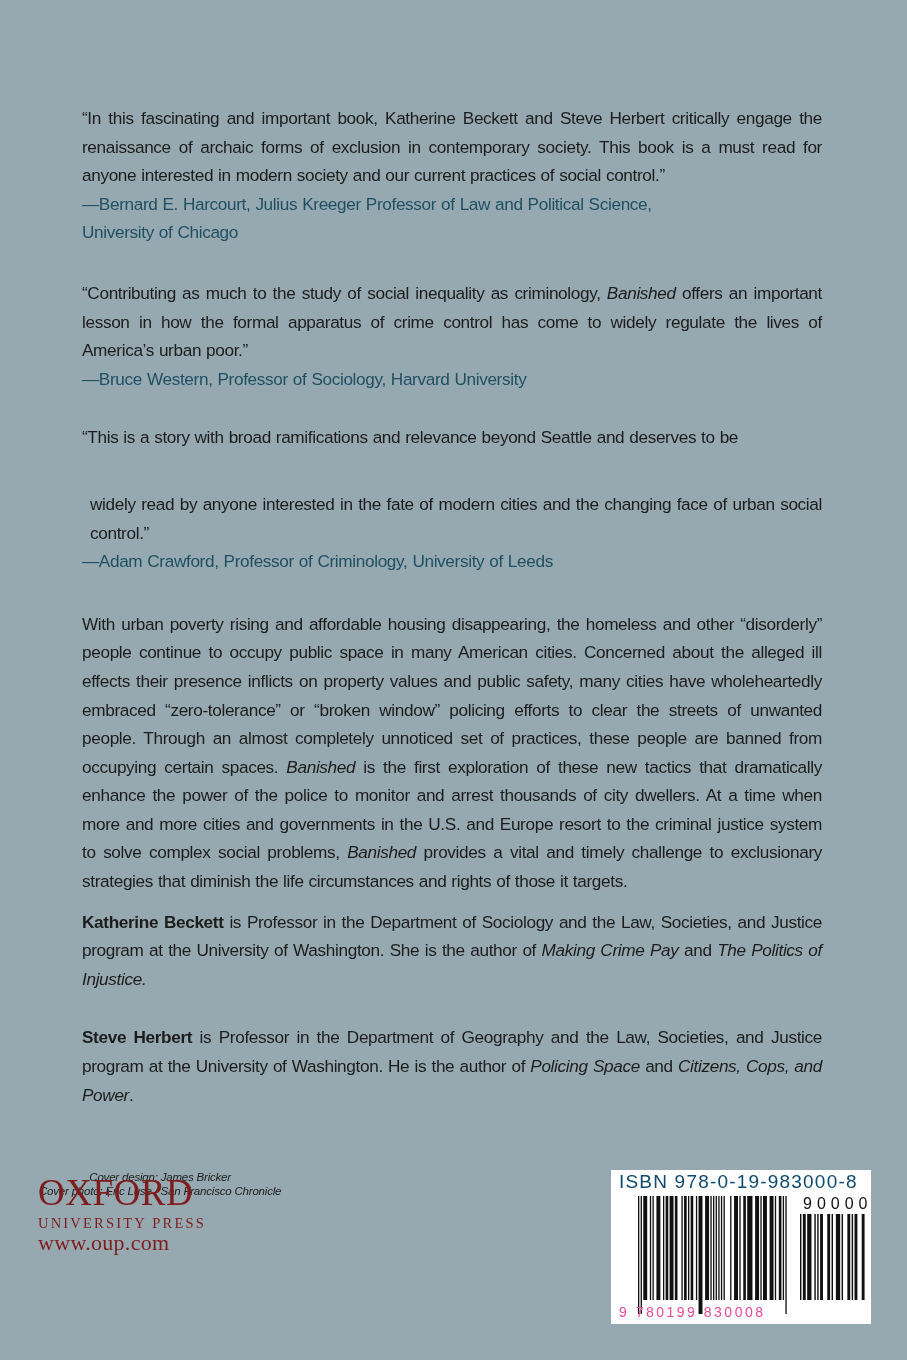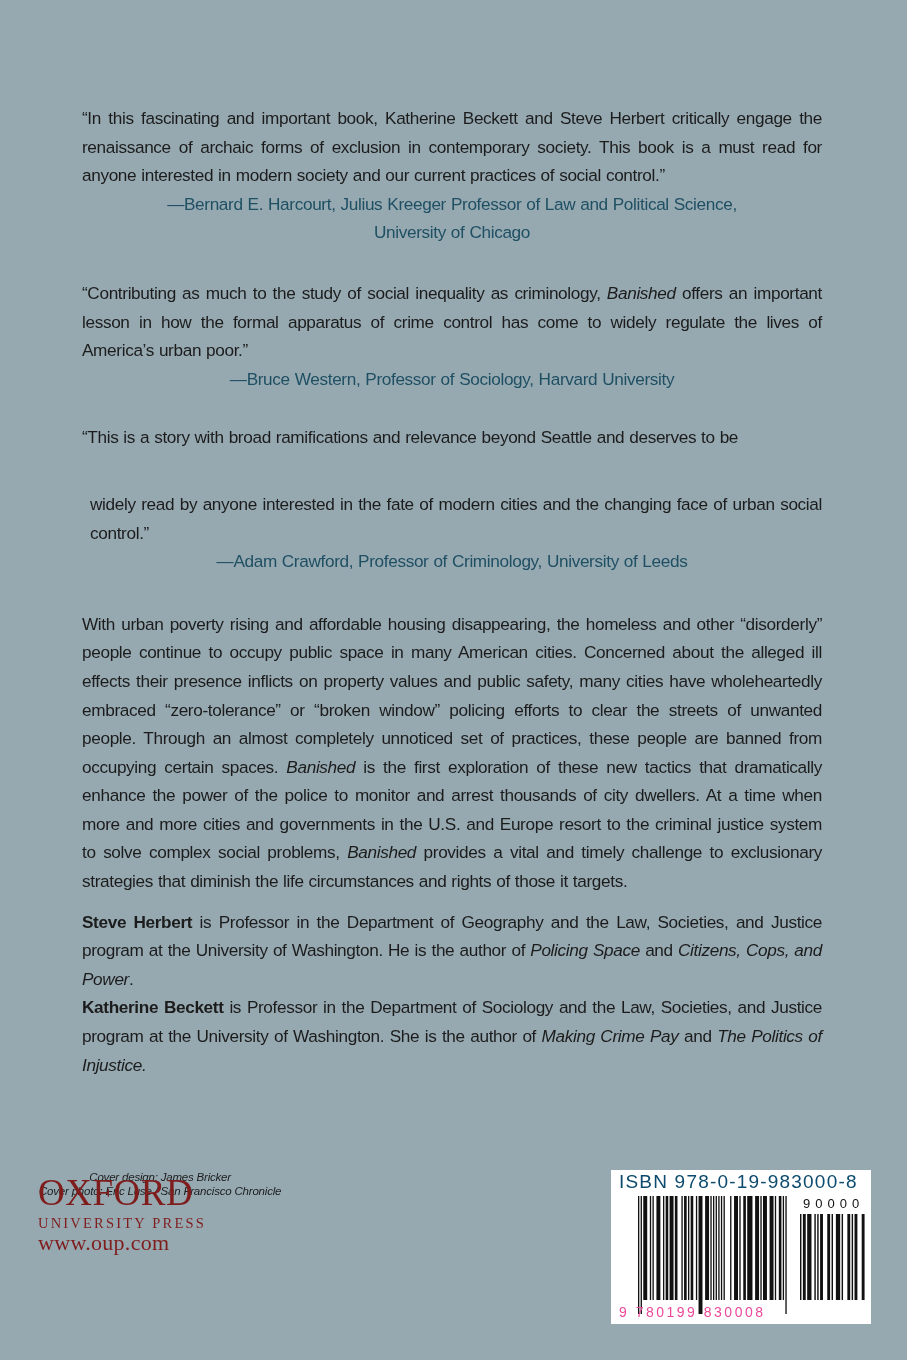--- a/index.html
+++ b/index.html
@@ -9,21 +9,21 @@
     font-family: "Liberation Sans", sans-serif;
     color: #1c1c1c;
     position: relative;
   }
   .content {
     position: absolute; left: 82px; top: 104px; width: 740px;
     font-size: 17.2px; letter-spacing: -0.35px; word-spacing: 0.5px;
   }
   .para { margin: 0; line-height: 28.6px; text-align: justify; text-align-last: left; }
   .attr {
-    margin: 0; line-height: 28.6px; text-align: center; color: #1f4f63;
+    margin: 0; line-height: 28.6px; text-align: left; color: #1f4f63;
   }
   .block-q1 { margin-bottom: 32px; }
   .block-q2 { margin-bottom: 30px; }
   .block-q3 { margin-bottom: 34px; }
   .q3-text .cont { display: block; padding-left: 8px; margin-top: 38px; }
   .desc { margin-bottom: 12px; }
   .bio1 { margin-bottom: 30px; }
   em { font-style: italic; }
   b { font-weight: bold; }
 
@@ -44,21 +44,21 @@
   .barcode-box {
     position: absolute; left: 611px; top: 1170px; width: 260px; height: 154px;
     background: #ffffff;
   }
   .isbn-text {
     position: absolute; left: 8px; top: 0px; width: 250px;
     font-size: 19px; letter-spacing: 1.2px; color: #0c4a6e; line-height: 24px;
   }
   .price-text {
     position: absolute; left: 192px; top: 26px;
-    font-size: 13px; letter-spacing: 5px; color: #111; line-height: 16px;
+    font-size: 16px; letter-spacing: 5px; color: #111; line-height: 16px;
   }
   .ean-text {
     position: absolute; left: 8px; top: 134px;
     font-size: 14px; letter-spacing: 2.5px; color: #ec4899; line-height: 16px;
   }
   .bars-main { position: absolute; left: 27px; top: 26px; width: 150px; height: 118px; }
   .bars-addon { position: absolute; left: 189px; top: 44px; width: 66px; height: 100px; }
 </style>
 </head>
 <body>
@@ -78,23 +78,23 @@
     <p class="attr">—Bruce Western, Professor of Sociology, Harvard University</p>
   </div>
 
   <div class="block-q3">
     <p class="para q3-text"><span>“This is a story with broad ramifications and relevance beyond Seattle and deserves to be</span> <span class="cont">widely read by anyone interested in the fate of modern cities and the changing face of urban social control.”</span></p>
     <p class="attr">—Adam Crawford, Professor of Criminology, University of Leeds</p>
   </div>
 
   <p class="para desc"><span>With urban poverty rising and affordable housing disappearing, the homeless and other “disorderly” people continue to occupy public space in many American cities. Concerned about the alleged ill effects their presence inflicts on property values and public safety, many cities have wholeheartedly embraced “zero-tolerance” or “broken window” policing efforts to clear the streets of unwanted people. Through an almost completely unnoticed set of practices, these people are banned from occupying certain spaces. </span><em>Banished</em><span> is the first exploration of these new tactics that dramatically enhance the power of the police to monitor and arrest thousands of city dwellers. At a time when more and more cities and governments in the U.S. and Europe resort to the criminal justice system to solve complex social problems, </span><em>Banished</em><span> provides a vital and timely challenge to exclusionary strategies that diminish the life circumstances and rights of those it targets.</span></p>
 
+  <p class="para bio1"><b>Katherine Beckett</b><span> is Professor in the Department of Sociology and the Law, Societies, and Justice program at the University of Washington. She is the author of </span><em>Making Crime Pay</em><span> and </span><em>The Politics of Injustice.</em><span></span></p>
+
   <p class="para"><b>Steve Herbert</b><span> is Professor in the Department of Geography and the Law, Societies, and Justice program at the University of Washington. He is the author of </span><em>Policing Space</em><span> and </span><em>Citizens, Cops, and Power</em><span>.</span></p>
-
-  <p class="para bio1"><b>Katherine Beckett</b><span> is Professor in the Department of Sociology and the Law, Societies, and Justice program at the University of Washington. She is the author of </span><em>Making Crime Pay</em><span> and </span><em>The Politics of Injustice.</em><span></span></p>
 </div>
 
 <div class="credits">
   <div>Cover design: James Bricker</div>
   <div>Cover photo: Eric Luse / San Francisco Chronicle</div>
 </div>
 
 <div class="logo">
   <span class="oxford">OXFORD</span>
   <span class="press">UNIVERSITY PRESS</span>

